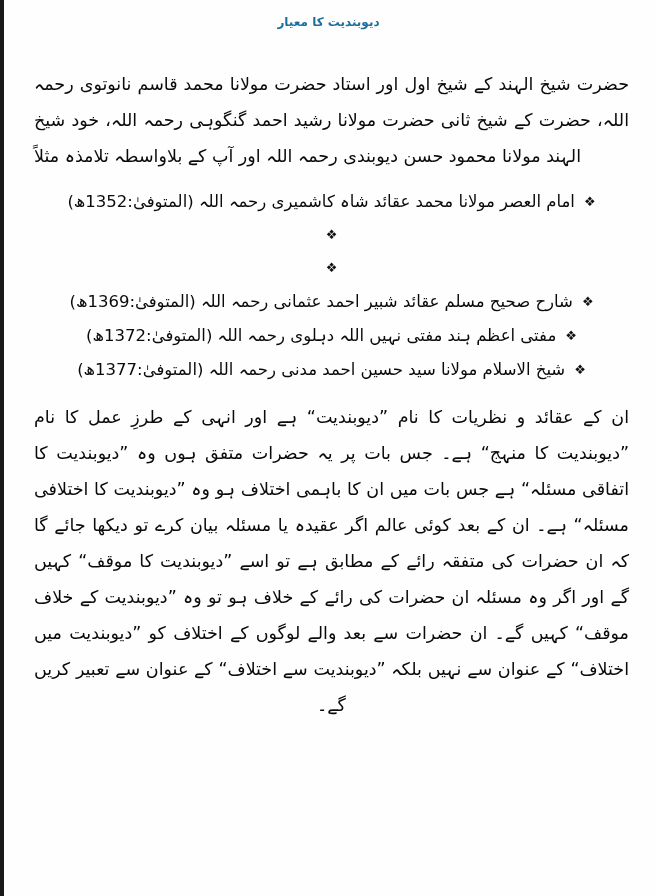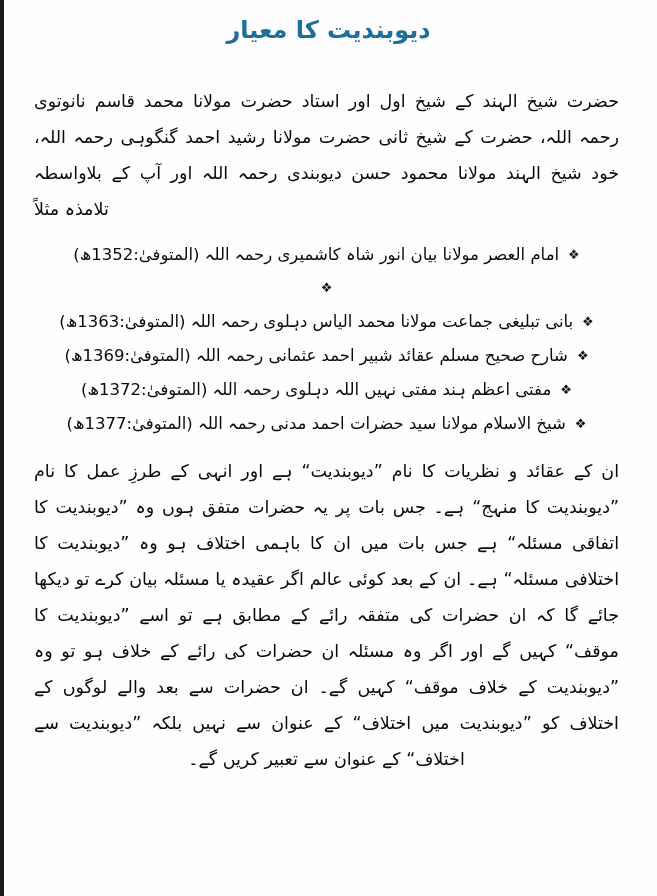--- a/index.html
+++ b/index.html
@@ -30,31 +30,31 @@
   .page {
     position: absolute;
     inset: 0;
     background: #fefefe;
     padding: 0;
   }
 
   .page-title {
     text-align: center;
     color: #1d6f9c;
-    font-size: 24px;
+    font-size: 12px;
     font-weight: 700;
     line-height: 1.4;
     margin: 14px 0 0 0;
     padding: 0 40px;
     letter-spacing: 0;
     direction: rtl;
   }
 
   .body-block {
-    padding: 0 38px 0 34px;
+    padding: 0 28px 0 34px;
     direction: rtl;
     margin-top: 35px;
   }
 
   .para {
     text-align: justify;
     text-align-last: center;
     color: #0a0a0a;
     font-size: 17.5px;
     line-height: 36px;
@@ -118,45 +118,44 @@
   <h1 class="page-title">دیوبندیت کا معیار</h1>
 
   <div class="body-block">
 
     <p class="para intro">حضرت شیخ الہند کے شیخ اول اور استاد حضرت مولانا محمد قاسم نانوتوی رحمہ اللہ، حضرت کے شیخ ثانی حضرت مولانا رشید احمد گنگوہی رحمہ اللہ، خود شیخ الہند مولانا محمود حسن دیوبندی رحمہ اللہ اور آپ کے بلاواسطہ تلامذہ مثلاً</p>
 
     <ul class="scholar-list">
 
       <li class="scholar-item">
         <span class="bullet-icon">❖</span>
-        <span class="scholar-text">امام العصر مولانا بیان انور شاہ کاشمیری رحمہ اللہ (المتوفیٰ:1352ھ)</span>
+        <span class="scholar-text">امام العصر مولانا محمد عقائد شاہ کاشمیری رحمہ اللہ (المتوفیٰ:1352ھ)</span>
       </li>
 
       <li class="scholar-item">
         <span class="bullet-icon">❖</span>
       </li>
 
       <li class="scholar-item">
         <span class="bullet-icon">❖</span>
-        <span class="scholar-text">بانی تبلیغی جماعت مولانا محمد الیاس دہلوی رحمہ اللہ (المتوفیٰ:1363ھ)</span>
       </li>
 
       <li class="scholar-item">
         <span class="bullet-icon">❖</span>
         <span class="scholar-text">شارح صحیح مسلم عقائد شبیر احمد عثمانی رحمہ اللہ (المتوفیٰ:1369ھ)</span>
       </li>
 
       <li class="scholar-item">
         <span class="bullet-icon">❖</span>
         <span class="scholar-text">مفتی اعظم ہند مفتی نہیں اللہ دہلوی رحمہ اللہ (المتوفیٰ:1372ھ)</span>
       </li>
 
       <li class="scholar-item">
         <span class="bullet-icon">❖</span>
-        <span class="scholar-text">شیخ الاسلام مولانا سید حضرات احمد مدنی رحمہ اللہ (المتوفیٰ:1377ھ)</span>
+        <span class="scholar-text">شیخ الاسلام مولانا سید حسین احمد مدنی رحمہ اللہ (المتوفیٰ:1377ھ)</span>
       </li>
 
     </ul>
 
     <p class="para closing">ان کے عقائد و نظریات کا نام ”دیوبندیت“ ہے اور انہی کے طرزِ عمل کا نام ”دیوبندیت کا منہج“ ہے۔ جس بات پر یہ حضرات متفق ہوں وہ ”دیوبندیت کا اتفاقی مسئلہ“ ہے جس بات میں ان کا باہمی اختلاف ہو وہ ”دیوبندیت کا اختلافی مسئلہ“ ہے۔ ان کے بعد کوئی عالم اگر عقیدہ یا مسئلہ بیان کرے تو دیکھا جائے گا کہ ان حضرات کی متفقہ رائے کے مطابق ہے تو اسے ”دیوبندیت کا موقف“ کہیں گے اور اگر وہ مسئلہ ان حضرات کی رائے کے خلاف ہو تو وہ ”دیوبندیت کے خلاف موقف“ کہیں گے۔ ان حضرات سے بعد والے لوگوں کے اختلاف کو ”دیوبندیت میں اختلاف“ کے عنوان سے نہیں بلکہ ”دیوبندیت سے اختلاف“ کے عنوان سے تعبیر کریں گے۔</p>
 
   </div>
 </div>
 
 </body></html>

